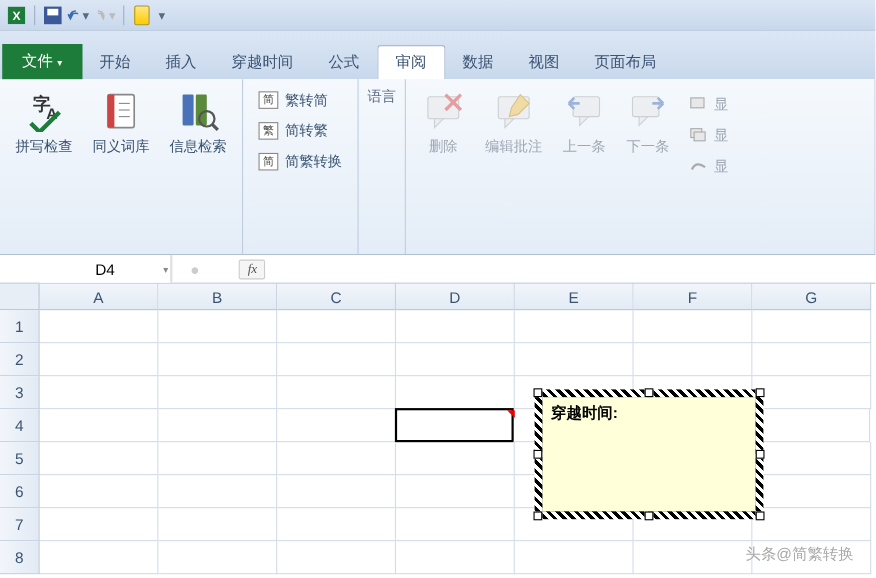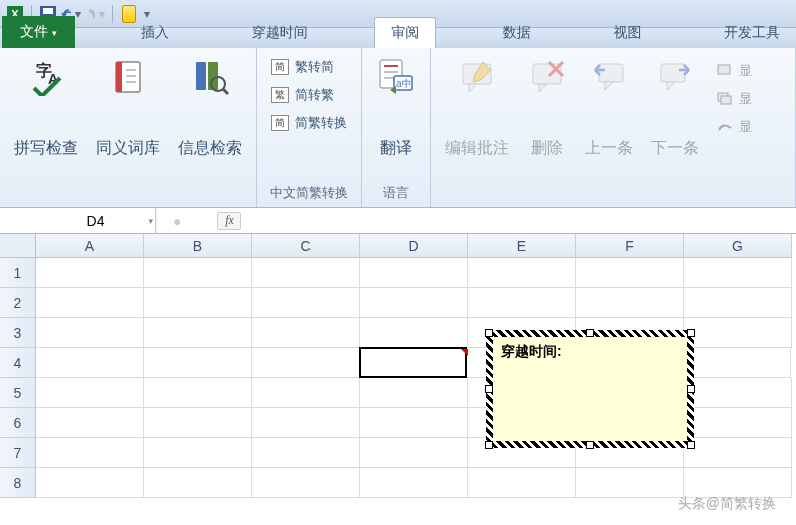--- a/index.html
+++ b/index.html
@@ -8,35 +8,35 @@
     
     .qat { height: 28px; background: linear-gradient(#dce7f5, #c8d8ec); display: flex; align-items: center; padding: 0 4px; gap: 2px; border-bottom: 1px solid #a8b8cc; }
     .qat-icon { width: 18px; height: 18px; display: flex; align-items: center; justify-content: center; margin: 0 2px; }
     .qat-save { width: 16px; height: 16px; background: #3b5998; position: relative; }
     .qat-save::after { content:""; position:absolute; top:2px; left:3px; width:10px; height:6px; background:#fff; }
     .qat-sep { width:1px; height:18px; background:#a0b0c5; margin:0 3px;}
     .qat-drop { width:10px; height:16px; display:flex; align-items:center; justify-content:center; color:#5a6a85;}
     .qat-yellow { width: 14px; height: 18px; background: linear-gradient(#ffe680, #ffcc00); border:1px solid #b89500; border-radius:2px;}
     
     
-    .ribbon-tabs { height: 20px; background: linear-gradient(#dce7f5, #c8d8ec); display: flex; align-items: flex-end; padding-left: 2px; justify-content: space-between; }
+    .ribbon-tabs { height: 44px; background: linear-gradient(#dce7f5, #c8d8ec); display: flex; align-items: flex-end; padding-left: 2px; }
     .tab { padding: 6px 16px; color: #3b5472; cursor: pointer; font-size: 14px; }
     .tab-file { background: #1e7c3a; color: #fff; padding: 7px 18px; font-size:14px; position:relative;}
     .tab-file::after{content:"▾"; font-size:9px; margin-left:4px; color:#fff;}
     .tab-active { background: #fff; border: 1px solid #a8b8cc; border-bottom: none; border-top-left-radius:3px; border-top-right-radius:3px; color:#3b5472;}
     
     
     .ribbon { height: 160px; background: linear-gradient(#f5f9fd, #e4edf7); border-bottom: 1px solid #a8b8cc; display: flex; }
     .group { border-right: 1px solid #c0cde0; display: flex; flex-direction: column; padding: 4px 8px 2px; }
     .group-body { flex: 1; display: flex; align-items: flex-start; gap: 6px; }
     .group-label { text-align: center; color: #5a6a85; font-size: 13px; padding: 3px 0; }
     
     .big-btn { display: flex; flex-direction: column; align-items: center; padding: 4px 6px; cursor: pointer; gap:4px;}
     .big-icon { width: 40px; height: 40px; display:flex; align-items:center; justify-content:center; font-size:28px;}
-    .big-label { font-size: 16px; color: #3b5472; text-align:left;margin-top:38px;}
+    .big-label { font-size: 13px; color: #3b5472; text-align:left;}
     .big-btn.disabled .big-label { color: #a0a8b5;}
     .big-btn.disabled .big-icon svg { opacity: 0.5;}
     
     .small-list { display:flex; flex-direction:column; gap:6px; padding:4px 2px;}
     .small-item { display:flex; align-items:center; gap:6px; font-size:13px; color:#3b5472; cursor:pointer; padding:2px 4px;}
     .small-item.disabled { color:#a0a8b5;}
     .small-icon-box { width:18px; height:16px; border:1px solid #888; font-size:10px; display:flex; align-items:center; justify-content:center; background:#fff; color:#444;}
     
     
     .formula-bar { height: 26px; border-bottom: 1px solid #a8b8cc; display: flex; align-items: stretch; background:#fff;}
@@ -99,26 +99,28 @@
   <div class="qat-drop" style="color:#bbb">▾</div>
   <div class="qat-sep"></div>
   <div class="qat-icon">
       <div class="qat-yellow"></div>
     </div>
   <div class="qat-drop">▾</div>
 </div>
 
 <div class="ribbon-tabs">
   <div class="tab-file">文件</div>
+  <div class="tab">开始</div>
   <div class="tab">插入</div>
   <div class="tab">穿越时间</div>
+  <div class="tab">公式</div>
   <div class="tab tab-active">审阅</div>
   <div class="tab">数据</div>
   <div class="tab">视图</div>
-  <div class="tab">开发工具</div>
+  <div class="tab">页面布局</div>
 </div>
 
 <div class="ribbon">
 
   <div class="group">
     <div class="group-body">
       <div class="big-btn">
         <div class="big-icon">
           <svg width="40" height="40">
               <text x="10" y="20" font-size="16" font-weight="bold" fill="#333">字</text>
@@ -164,65 +166,48 @@
         <div class="small-item">
           <div class="small-icon-box">繁</div>
           <span>简转繁</span>
         </div>
         <div class="small-item">
           <div class="small-icon-box">简</div>
           <span>简繁转换</span>
         </div>
       </div>
     </div>
-    <div class="group-label">中文简繁转换</div>
   </div>
 
   <div class="group">
-    <div class="group-body">
-      <div class="big-btn">
-        <div class="big-icon">
-          <svg width="40" height="40">
-              <rect x="4" y="4" width="22" height="28" fill="#fff" stroke="#888" rx="2"></rect>
-              <line x1="8" y1="10" x2="22" y2="10" stroke="#c44" stroke-width="2"></line>
-              <line x1="8" y1="16" x2="22" y2="16" stroke="#888"></line>
-              <line x1="8" y1="22" x2="22" y2="22" stroke="#888"></line>
-              <rect x="18" y="20" width="18" height="14" fill="#fff" stroke="#4a72b8" stroke-width="1.5" rx="2"></rect>
-              <text x="20" y="31" font-size="10" fill="#4a72b8">a中</text>
-              <path d="M14 34 L20 30 L20 38 Z" fill="#5a8a3a"></path>
-            </svg>
-        </div>
-        <div class="big-label">翻译</div>
-      </div>
-    </div>
     <div class="group-label">语言</div>
   </div>
 
   <div class="group" style="flex:1">
     <div class="group-body">
-      <div class="big-btn disabled">
-        <div class="big-icon">
-          <svg width="40" height="40">
-              <rect x="6" y="8" width="28" height="20" fill="#e8e8e8" stroke="#aaa" rx="2"></rect>
-              <path d="M12 28 L12 36 L20 28 Z" fill="#e8e8e8" stroke="#aaa"></path>
-              <path d="M26 6 L34 14 L24 24 L16 26 L18 18 Z" fill="#f0c050" stroke="#b89020"></path>
-            </svg>
-        </div>
-        <div class="big-label">编辑批注</div>
-      </div>
       <div class="big-btn disabled">
         <div class="big-icon">
           <svg width="40" height="40">
               <rect x="6" y="8" width="28" height="20" fill="#e8e8e8" stroke="#aaa" rx="2"></rect>
               <path d="M12 28 L12 36 L20 28 Z" fill="#e8e8e8" stroke="#aaa"></path>
               <line x1="22" y1="6" x2="36" y2="20" stroke="#d44" stroke-width="3"></line>
               <line x1="36" y1="6" x2="22" y2="20" stroke="#d44" stroke-width="3"></line>
             </svg>
         </div>
         <div class="big-label">删除</div>
+      </div>
+      <div class="big-btn disabled">
+        <div class="big-icon">
+          <svg width="40" height="40">
+              <rect x="6" y="8" width="28" height="20" fill="#e8e8e8" stroke="#aaa" rx="2"></rect>
+              <path d="M12 28 L12 36 L20 28 Z" fill="#e8e8e8" stroke="#aaa"></path>
+              <path d="M26 6 L34 14 L24 24 L16 26 L18 18 Z" fill="#f0c050" stroke="#b89020"></path>
+            </svg>
+        </div>
+        <div class="big-label">编辑批注</div>
       </div>
       <div class="big-btn disabled">
         <div class="big-icon">
           <svg width="40" height="40">
               <rect x="10" y="8" width="24" height="18" fill="#e8e8e8" stroke="#aaa" rx="2"></rect>
               <path d="M16 26 L16 34 L24 26 Z" fill="#e8e8e8" stroke="#aaa"></path>
               <path d="M16 14 L6 14 M6 14 L11 9 M6 14 L11 19" stroke="#4a72b8" stroke-width="2.5" fill="none"></path>
             </svg>
         </div>
         <div class="big-label">上一条</div>

